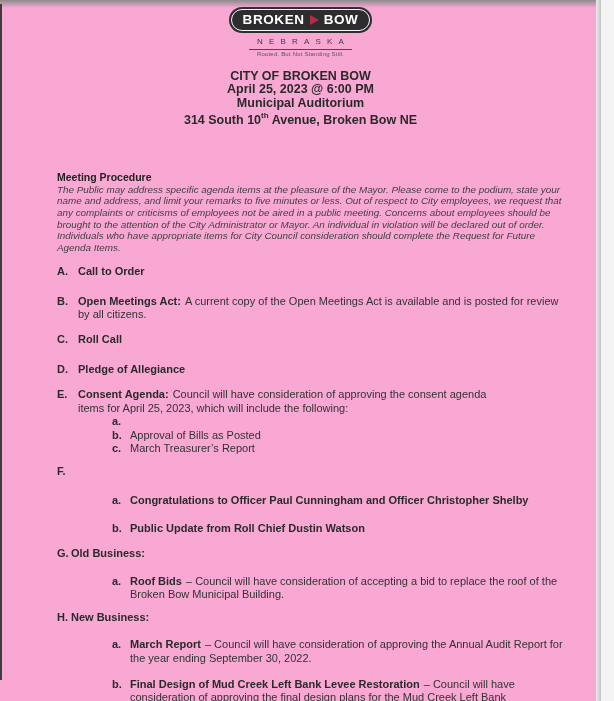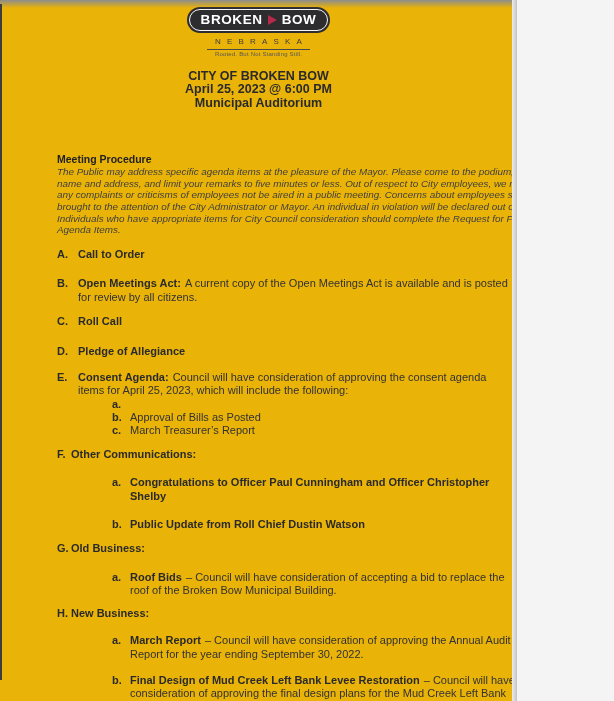--- a/index.html
+++ b/index.html
@@ -4,22 +4,22 @@
 <style>
   html,body{margin:0;padding:0;}
   body{
     width:614px;height:701px;
     background:#f4f4f4;
     font-family:"Liberation Sans", sans-serif;
     -webkit-font-smoothing:antialiased;
   }
   .page{
     position:relative;
-    width:517px;height:701px;
-    background:#eab308;
+    width:601px;height:701px;
+    background:#f9a8d4;
     overflow:hidden;
     color:#323232;
   }
   
   .top-shadow{
     position:absolute;top:0;left:0;width:100%;height:8px;
     background:linear-gradient(180deg,#8c8c8c 0%,rgba(255,255,255,0) 100%);
   }
   .left-line{
     position:absolute;left:0;top:4px;width:2px;height:676px;
@@ -110,20 +110,21 @@
     <div>
       <span class="state">NEBRASKA</span>
     </div>
     <div class="tagline">Rooted.  But Not Standing Still.</div>
   </header>
 
   <section class="title-block">
     <div>CITY OF BROKEN BOW</div>
     <div>April 25, 2023 @ 6:00 PM</div>
     <div>Municipal Auditorium</div>
+    <div><span>314 South 10</span><sup>th</sup><span> Avenue, Broken Bow NE</span></div>
   </section>
 
   <section class="procedure">
     <div class="proc-heading">Meeting Procedure</div>
     <p class="proc-body">The Public may address specific agenda items at the pleasure of the Mayor. Please come to the podium, state your name and address, and limit your remarks to five minutes or less. Out of respect to City employees, we request that any complaints or criticisms of employees not be aired in a public meeting. Concerns about employees should be brought to the attention of the City Administrator or Mayor. An individual in violation will be declared out of order. Individuals who have appropriate items for City Council consideration should complete the Request for Future Agenda Items.</p>
   </section>
 
   <section class="agenda">
 
     <div class="item mt12">
@@ -157,21 +158,20 @@
       <span class="sletter">b.</span>
       <span class="sbody">Approval of Bills as Posted</span>
     </div>
     <div class="sub">
       <span class="sletter">c.</span>
       <span class="sbody">March Treasurer’s Report</span>
     </div>
 
     <div class="item tight mt10">
       <span class="letter">F.</span>
-      <span class="body"><b>Other Communications:</b></span>
     </div>
     <div class="sub mt15">
       <span class="sletter">a.</span>
       <span class="sbody"><b>Congratulations to Officer Paul Cunningham and Officer Christopher Shelby</b></span>
     </div>
     <div class="sub mt15">
       <span class="sletter">b.</span>
       <span class="sbody"><b>Public Update from Roll Chief Dustin Watson</b></span>
     </div>
 

